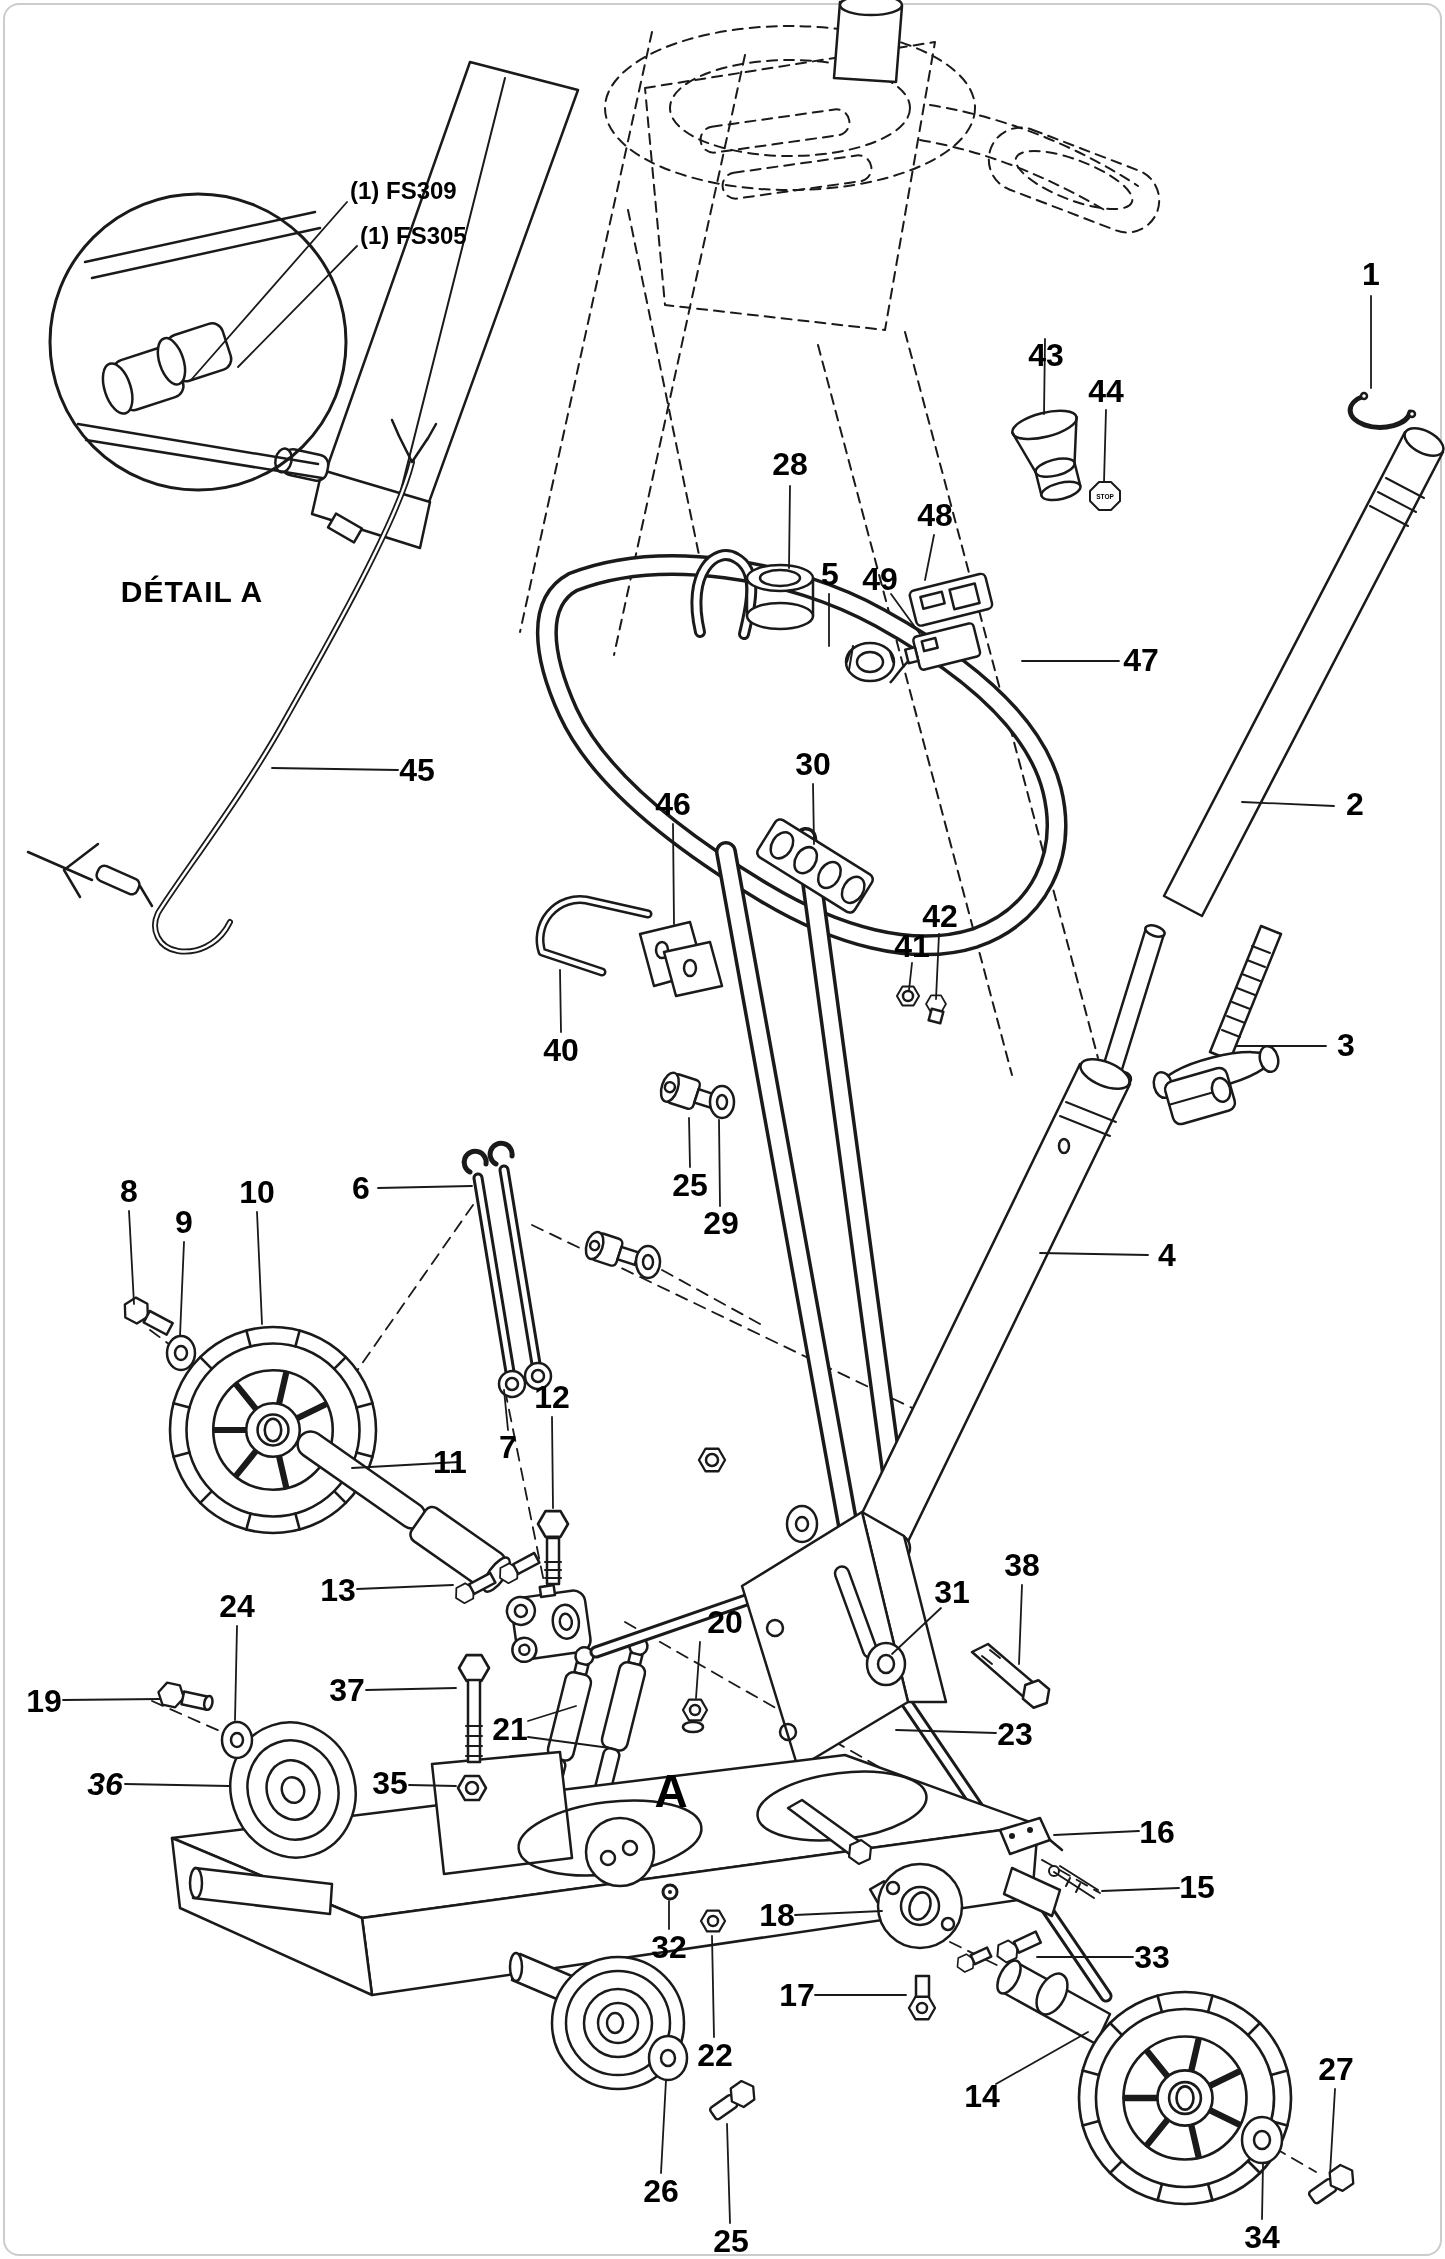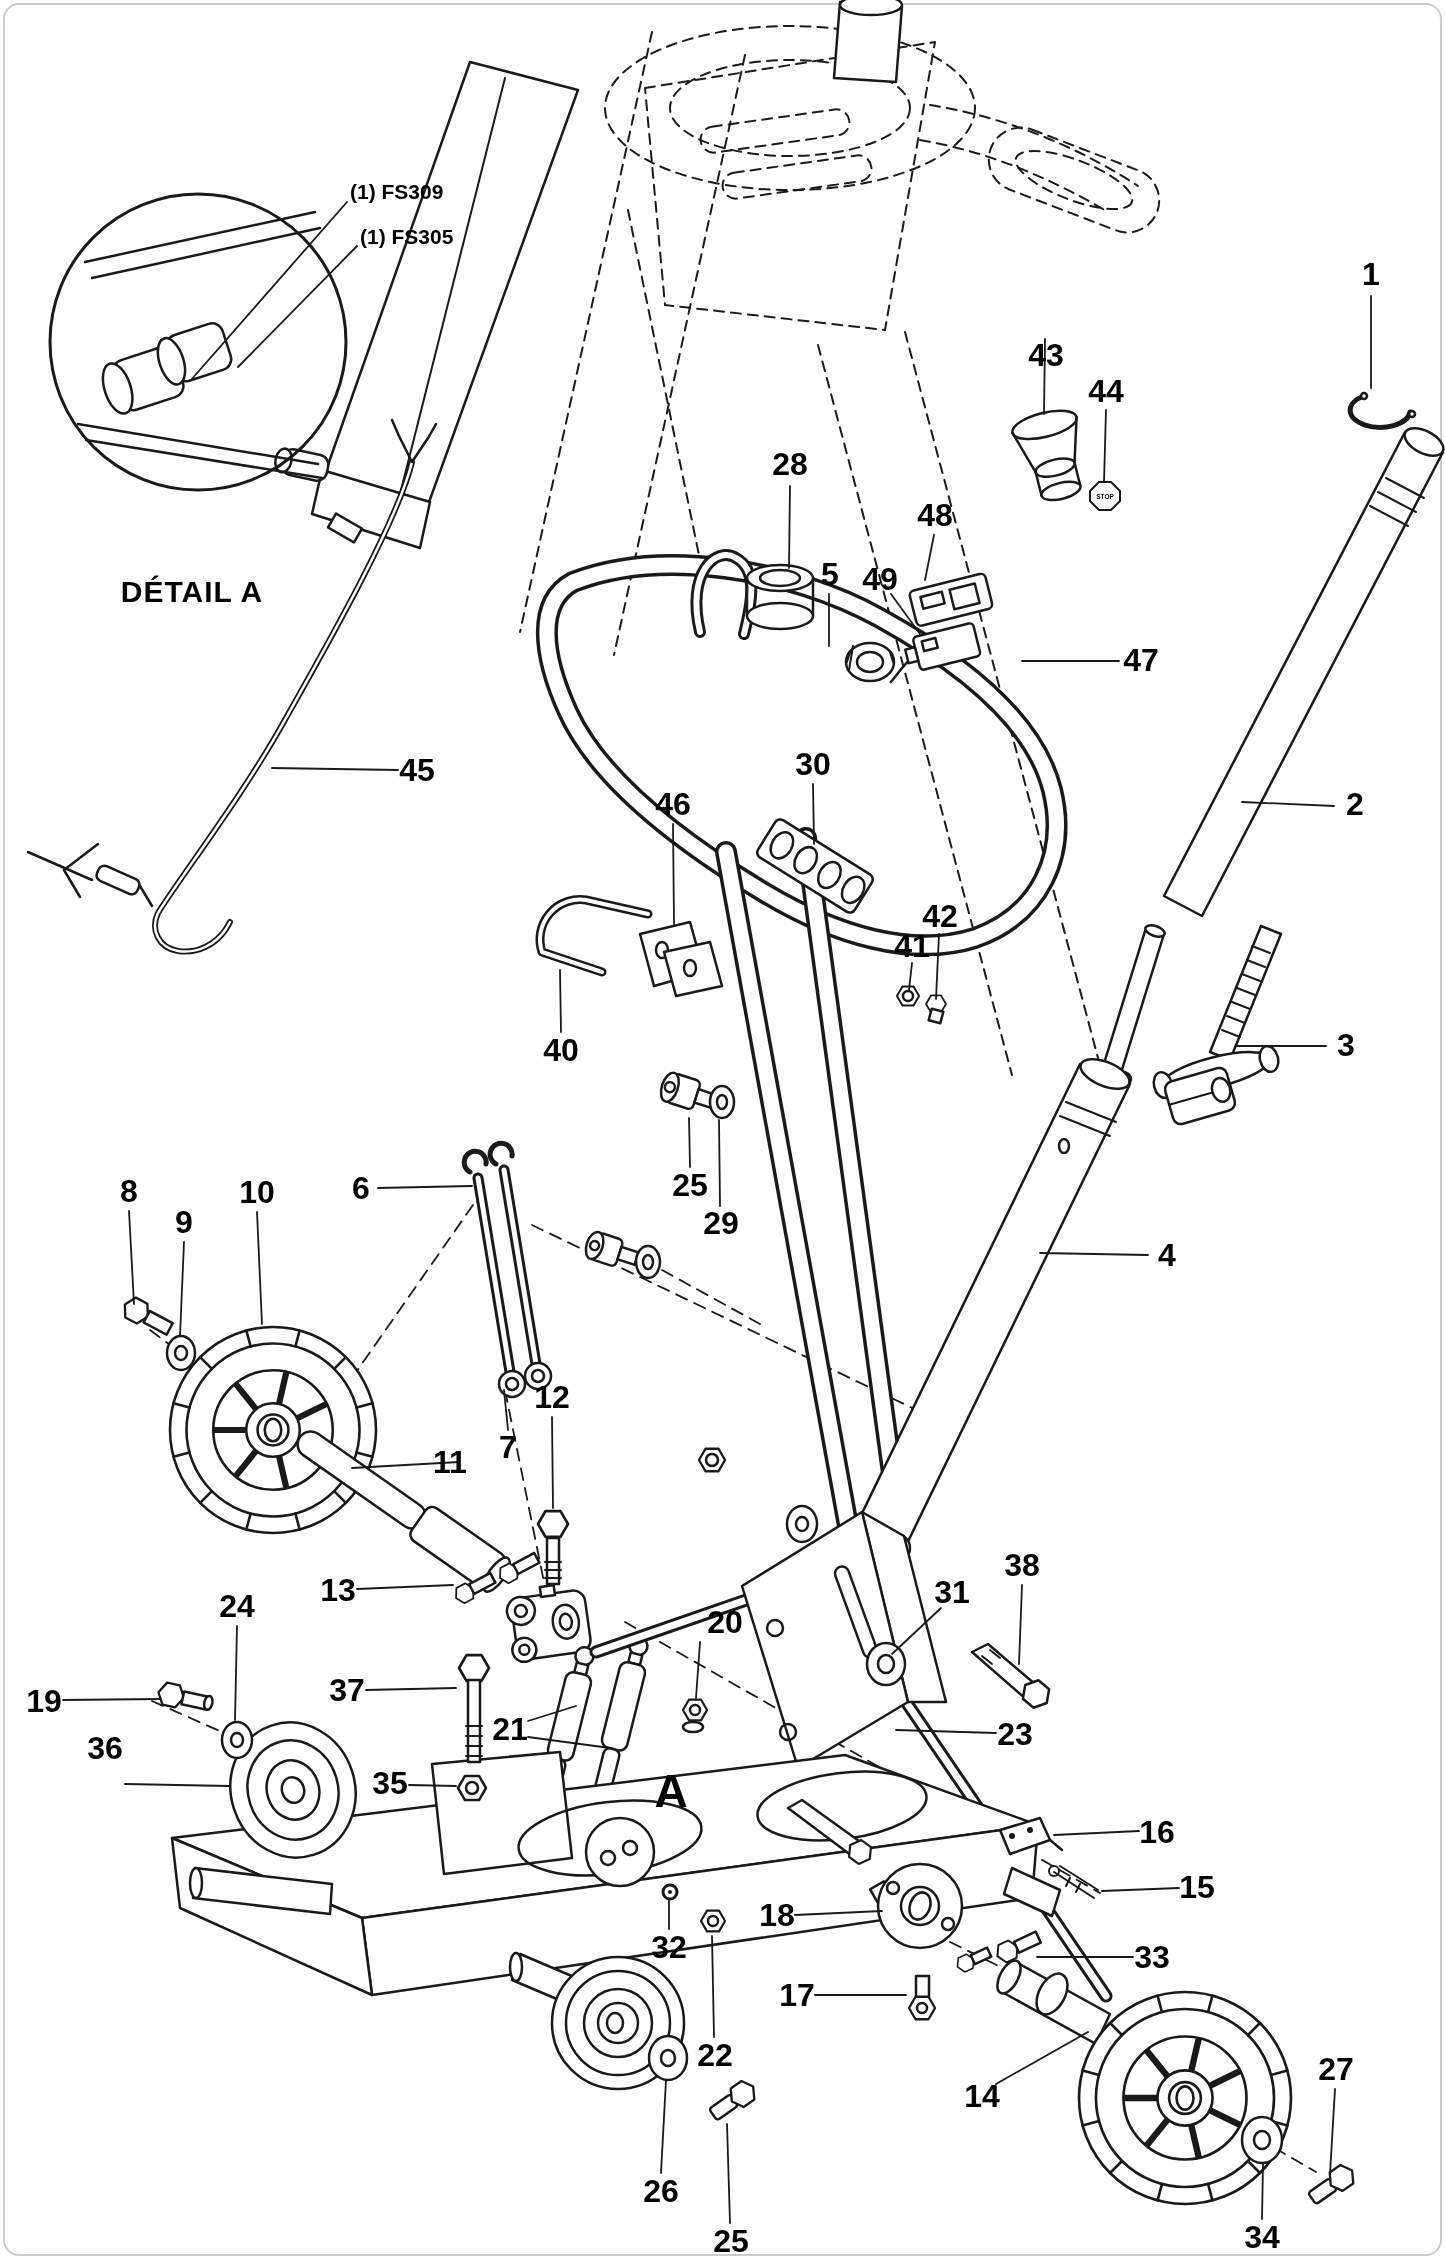--- a/index.html
+++ b/index.html
@@ -9,21 +9,21 @@
   svg{position:absolute;left:0;top:0;fill:none;stroke:#1a1a1a;stroke-width:2.5;stroke-linecap:round;stroke-linejoin:round;}
   .w{fill:#ffffff;}
   .ph{stroke-dasharray:10 7;stroke-width:2;}
   .dash{stroke-dasharray:12 8;stroke-width:1.8;}
   .s2{stroke-width:2;}.s3{stroke-width:3;}.t5{stroke-width:5;}.t6{stroke-width:6;}
   .t9{stroke-width:9;}.t11{stroke-width:11;}.t12{stroke-width:12;}.t13{stroke-width:13;}.t22{stroke-width:22;}
   .i25{stroke:#ffffff;stroke-width:2.5;}.i4{stroke:#ffffff;stroke-width:4;}.i5{stroke:#ffffff;stroke-width:5;}
   .i6{stroke:#ffffff;stroke-width:6;}.i7{stroke:#ffffff;stroke-width:7;}.i15{stroke:#ffffff;stroke-width:15;}
   .plabel{position:absolute;transform:translate(-50%,-50%);font-weight:700;font-size:32px;color:#000;
           line-height:1;white-space:nowrap;}
-  .callout{position:absolute;transform:translate(0,-50%);font-weight:700;font-size:21px;color:#000;
+  .callout{position:absolute;transform:translate(0,-50%);font-weight:700;font-size:24px;color:#000;
            line-height:1;white-space:nowrap;}
   #detail-title{position:absolute;transform:translate(-50%,-50%);font-weight:700;font-size:30px;color:#000;
                 letter-spacing:1px;white-space:nowrap;}
   #section-a{position:absolute;transform:translate(-50%,-50%);font-weight:700;font-size:46px;color:#000;}
   #stop-text{position:absolute;transform:translate(-50%,-50%);font-weight:700;font-size:6.5px;color:#000;}
 </style>
 </head>
 <body>
 
 <div class="page">
@@ -577,21 +577,21 @@
     <div class="plabel" style="left: 661px; top: 2191px;">26</div>
     <div class="plabel" style="left: 1336px; top: 2069px;">27</div>
     <div class="plabel" style="left: 790px; top: 464px;">28</div>
     <div class="plabel" style="left: 721px; top: 1223px;">29</div>
     <div class="plabel" style="left: 813px; top: 764px;">30</div>
     <div class="plabel" style="left: 952px; top: 1592px;">31</div>
     <div class="plabel" style="left: 669px; top: 1947px;">32</div>
     <div class="plabel" style="left: 1152px; top: 1957px;">33</div>
     <div class="plabel" style="left: 1262px; top: 2237px;">34</div>
     <div class="plabel" style="left: 390px; top: 1783px;">35</div>
-    <div class="plabel" style="left: 105px; top: 1748px;">36</div>
+    <div class="plabel" style="left: 105px; top: 1784px; font-style: italic;">36</div>
     <div class="plabel" style="left: 347px; top: 1690px;">37</div>
     <div class="plabel" style="left: 1022px; top: 1565px;">38</div>
     <div class="plabel" style="left: 690px; top: 1185px;">25</div>
     <div class="plabel" style="left: 561px; top: 1050px;">40</div>
     <div class="plabel" style="left: 912px; top: 946px;">41</div>
     <div class="plabel" style="left: 940px; top: 916px;">42</div>
     <div class="plabel" style="left: 1046px; top: 319px; margin-top: 36px;">43</div>
     <div class="plabel" style="left: 1106px; top: 391px;">44</div>
     <div class="plabel" style="left: 417px; top: 770px;">45</div>
     <div class="plabel" style="left: 673px; top: 804px;">46</div>

